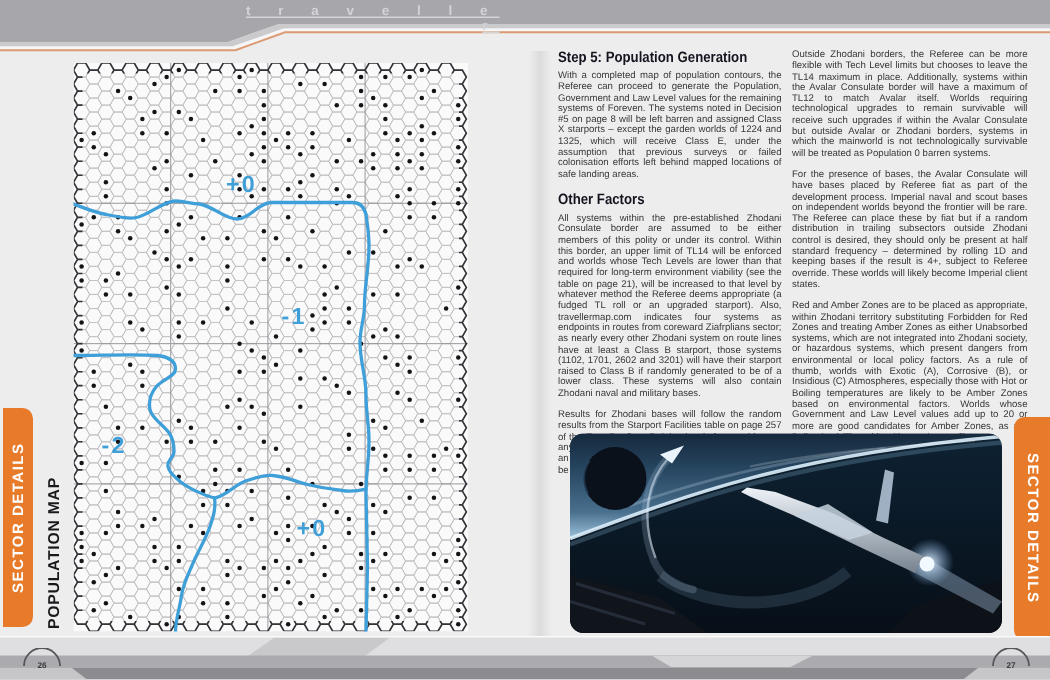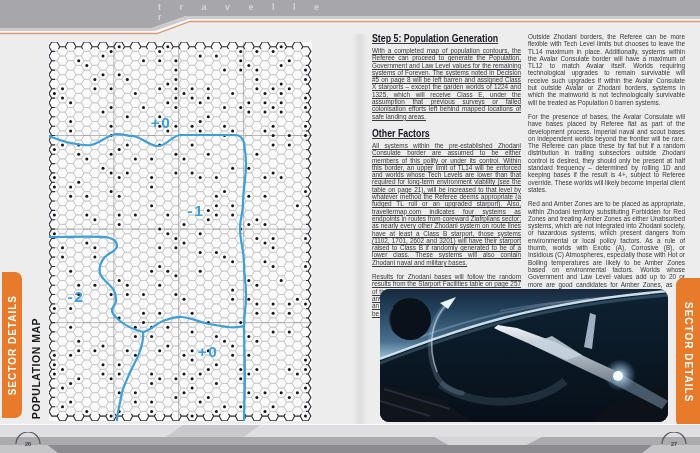--- a/index.html
+++ b/index.html
@@ -2,22 +2,22 @@
 <html><head>
 <meta charset="utf-8">
 <style>
   * { margin:0; padding:0; box-sizing:border-box; }
   html,body { width:700px; height:453px; overflow:hidden; }
   body { background:#ededee; font-family:"Liberation Sans", sans-serif; position:relative; }
 
   
   .banner { position:absolute; left:0; top:0; width:700px; height:40px; }
   .banner svg { position:absolute; left:0; top:0; }
-  .banner-title { position:absolute; left:158px; top:2px; width:175px; text-align:left;
-      font-size:9px; letter-spacing:8px; color:#d4d4d8; font-weight:bold; }
+  .banner-title { position:absolute; left:158px; top:2px; width:175px; text-align:right;
+      font-size:9px; letter-spacing:8px; color:#d4d4d8; font-weight:bold;text-decoration:underline; }
 
   
   .map-wrap { position:absolute; left:49px; top:42px; width:263px; height:379px; }
   .side-tab { position:absolute; background:#e87b2a; color:#fff; display:flex;
       align-items:center; justify-content:center; font-weight:bold; font-size:10px;
       letter-spacing:1px; }
   .side-tab-left { left:2px; top:272px; width:20px; height:146px;
       border-radius:0 7px 7px 0; }
   .side-tab-right { left:676px; top:278px; width:24px; height:149px;
       border-radius:7px 0 0 7px; }
@@ -27,21 +27,21 @@
       display:flex; align-items:center; justify-content:flex-start;
       color:#19191c; font-weight:bold; font-size:10.5px; letter-spacing:.5px; }
 
   
   .gutter { position:absolute; left:352px; top:34px; width:16px; height:390px;
       background:linear-gradient(to right, rgba(0,0,0,0), rgba(0,0,0,.07) 50%, rgba(0,0,0,0)); }
 
   
   .col { position:absolute; top:33px; color:#38383b; font-size:6.4px; line-height:7.3px;
       text-align:justify; }
-  .col-1 { left:372px; width:149px;text-decoration:underline; }
+  .col-1 { left:372px; width:149px; }
   .col-2 { left:528px; width:157px; }
   .col h3 { color:#15151f; font-size:10px; line-height:11px; white-space:nowrap;
       transform:scaleX(.88); transform-origin:0 50%; margin-bottom:3px; }
   .col h3.h2 { margin-top:8px; }
   .col p { margin-bottom:7px; }
   .col p em { font-style:italic; }
 
   
   .space-art { position:absolute; left:380px; top:289px; width:288px; height:133px; }
 

